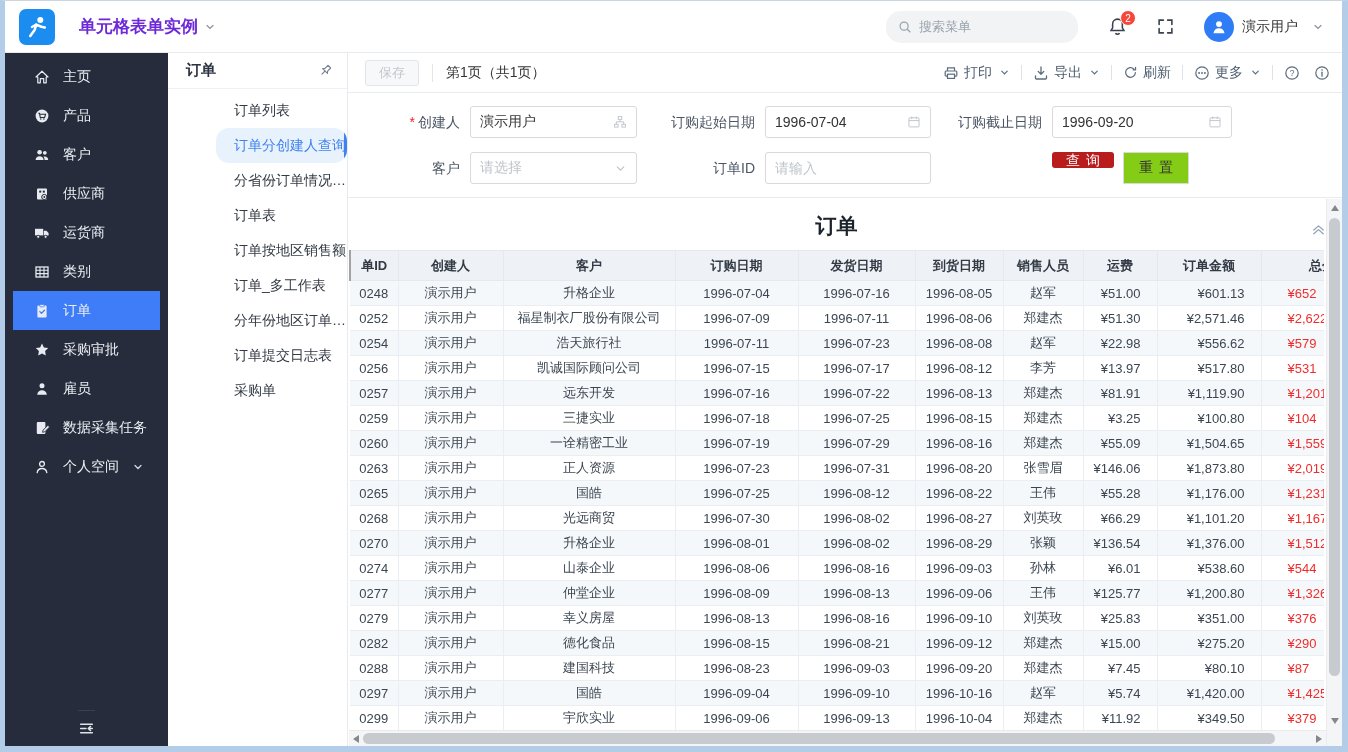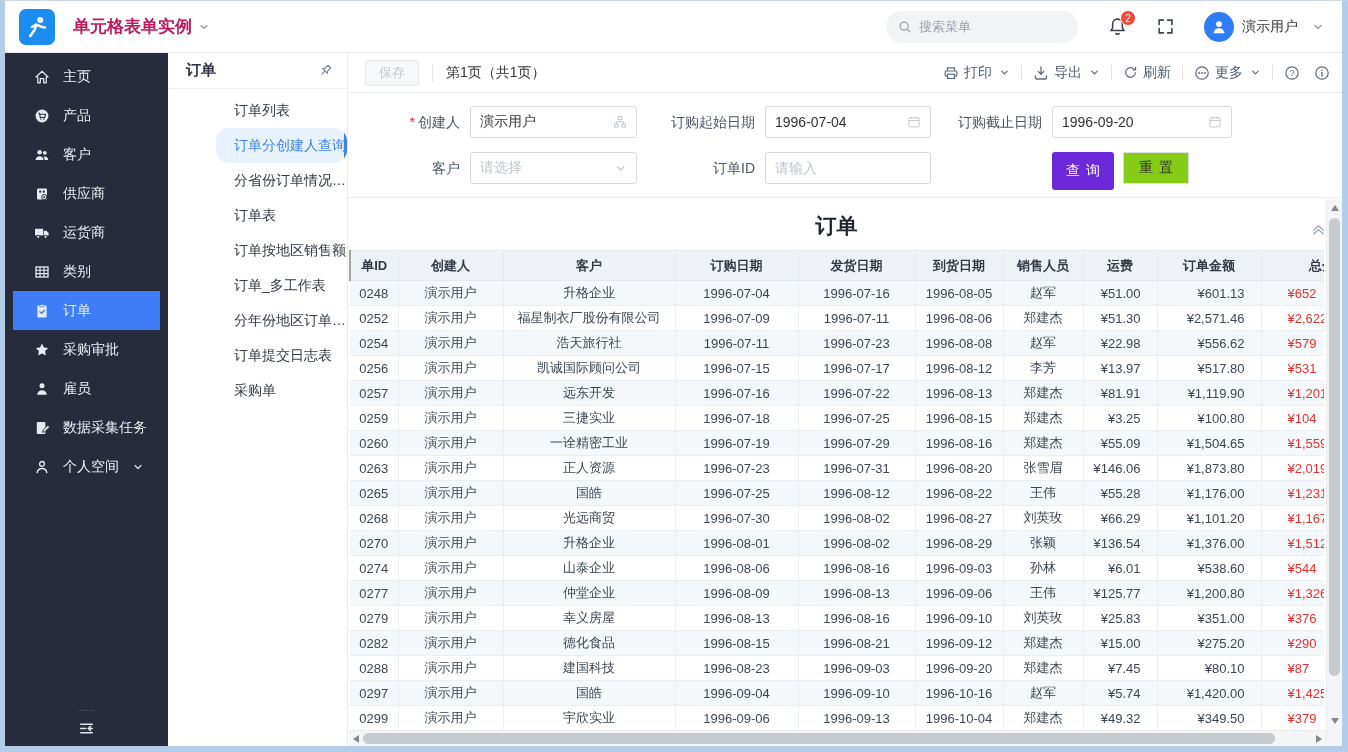--- a/index.html
+++ b/index.html
@@ -5,21 +5,21 @@
   * { margin:0; padding:0; box-sizing:border-box; }
   html,body { width:1348px; height:752px; overflow:hidden; background:#eef2f6;
     font-family:"Liberation Sans","DejaVu Sans",sans-serif; }
   .window { width:1348px; height:752px; border-left:5px solid #b3cde8; border-right:6px solid #b3cde8;
     border-bottom:6px solid #b3cde8; border-top:1px solid #ccd6e0; background:#fff; display:flex; flex-direction:column; }
 
   
   .topbar { height:52px; background:#fff; border-bottom:1px solid #e8eaee; display:flex; align-items:center;
     padding:0 18px 0 14px; flex:0 0 auto; }
   .logo { width:36px; height:36px; border-radius:7px; background:#1b8cf0; display:flex; align-items:center; justify-content:center; }
-  .app-title { font-size:17px; color:#be185d; font-weight:700; margin-left:18px; }
+  .app-title { font-size:17px; color:#6d28d9; font-weight:700; margin-left:24px; }
   .title-caret { color:#8a94a0; margin-left:6px; display:flex; }
   .tb-spacer { flex:1; }
   .search-pill { width:192px; height:32px; border-radius:15px; background:#f1f3f5; display:flex; align-items:center;
     padding:0 12px; color:#9aa3ad; font-size:13px; gap:7px; }
   .tb-icon { color:#39424e; margin-left:30px; position:relative; display:flex; }
   .badge { position:absolute; top:-7px; right:-9px; min-width:16px; height:16px; border-radius:8px; background:#f5483b;
     color:#fff; font-size:10px; line-height:16px; text-align:center; padding:0 4px; border:1px solid #fff; }
   .avatar-group { display:flex; align-items:center; margin-left:30px; gap:8px; }
   .avatar { width:30px; height:30px; border-radius:50%; background:#2f7df6; display:flex; align-items:center; justify-content:center; }
   .user-name { font-size:14px; color:#333; }
@@ -66,21 +66,21 @@
   .f-label { text-align:right; line-height:32px; font-size:14px; color:#4b5563; white-space:nowrap; }
   .req { color:#f5222d; margin-right:3px; }
   .f-input { height:32px; border:1px solid #d9d9d9; border-radius:3px; background:#fff; display:flex; align-items:center;
     padding:0 9px; font-size:14px; color:#333; position:relative; }
   .f-input input { border:none; outline:none; flex:1; font-size:14px; color:#333; width:100%; background:transparent;
     font-family:inherit; }
   .f-input input::placeholder { color:#bfc4cc; }
   .f-ph { color:#bfc4cc; flex:1; }
   .f-icon { color:#c0c4cc; display:flex; margin-left:6px; flex:0 0 auto; }
   .btn-row { display:flex; gap:9px; }
-  .btn-primary { width:62px; height:38px; background:#6d28d9; border:none; border-radius:3px; color:#fff; font-size:14px; letter-spacing:6px; padding-left:6px; }
+  .btn-primary { width:62px; height:16px; background:#b91c1c; border:none; border-radius:3px; color:#fff; font-size:14px; letter-spacing:6px; padding-left:6px; }
   .btn-plain { width:66px; height:32px; background:#84cc16; border:1px solid #d9d9d9; border-radius:1px; color:#333; font-size:14px; letter-spacing:6px; padding-left:6px; }
   .collapse-up { position:absolute; right:16px; top:128px; color:#93a2b5; cursor:pointer; }
 
   
   .content { height:548px; overflow:hidden; padding-left:1px; position:relative; }
   .table-title { height:52px; line-height:56px; text-align:center; width:975px; font-size:21px; font-weight:700; color:#1d232b; }
   .table-clip { width:975px; overflow:hidden; }
   table.grid { border-collapse:collapse; table-layout:fixed; width:1046px; }
   .grid th { height:30px; background:#eef2f6; font-size:13px; color:#333a44; font-weight:700;
     border:1px solid #e3e9ee; border-left:none; }
@@ -678,21 +678,21 @@
                   <td class=" total-cell">¥1,425</td>
                 </tr>
                 <tr>
                   <td class="al-c">0299</td>
                   <td class="al-c">演示用户</td>
                   <td class="al-c">宇欣实业</td>
                   <td class="al-c">1996-09-06</td>
                   <td class="al-c">1996-09-13</td>
                   <td class="al-c">1996-10-04</td>
                   <td class="al-c">郑建杰</td>
-                  <td class="al-r">¥49.32</td>
+                  <td class="al-r">¥11.92</td>
                   <td class="al-r">¥349.50</td>
                   <td class=" total-cell">¥379</td>
                 </tr>
               </tbody>
           </table>
         </div>
       </div>
 
       <div class="vscroll">
         <span class="arr arr-up"></span>

